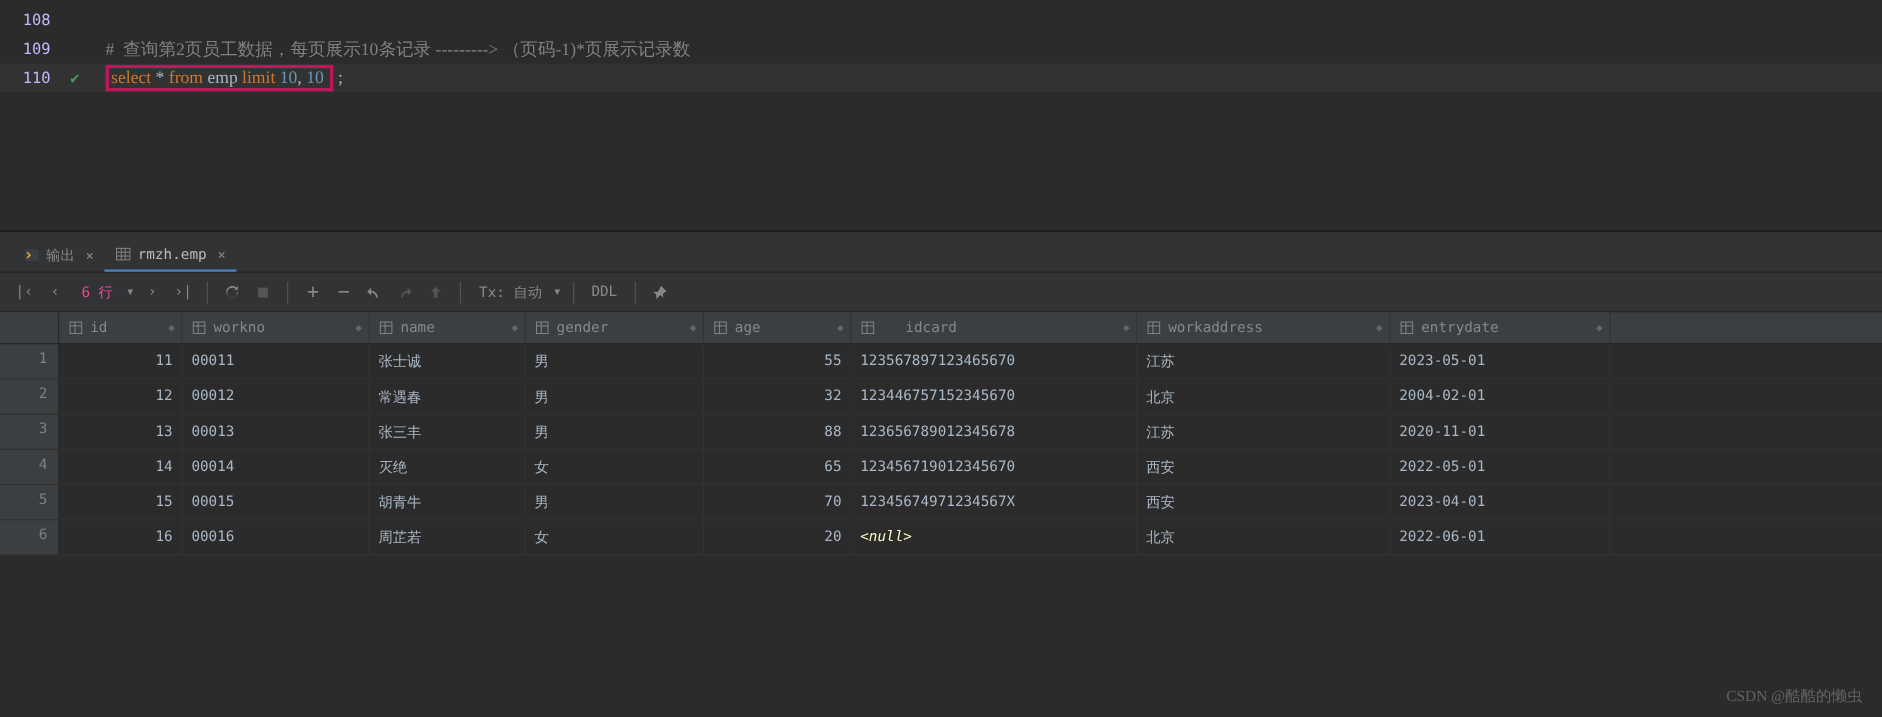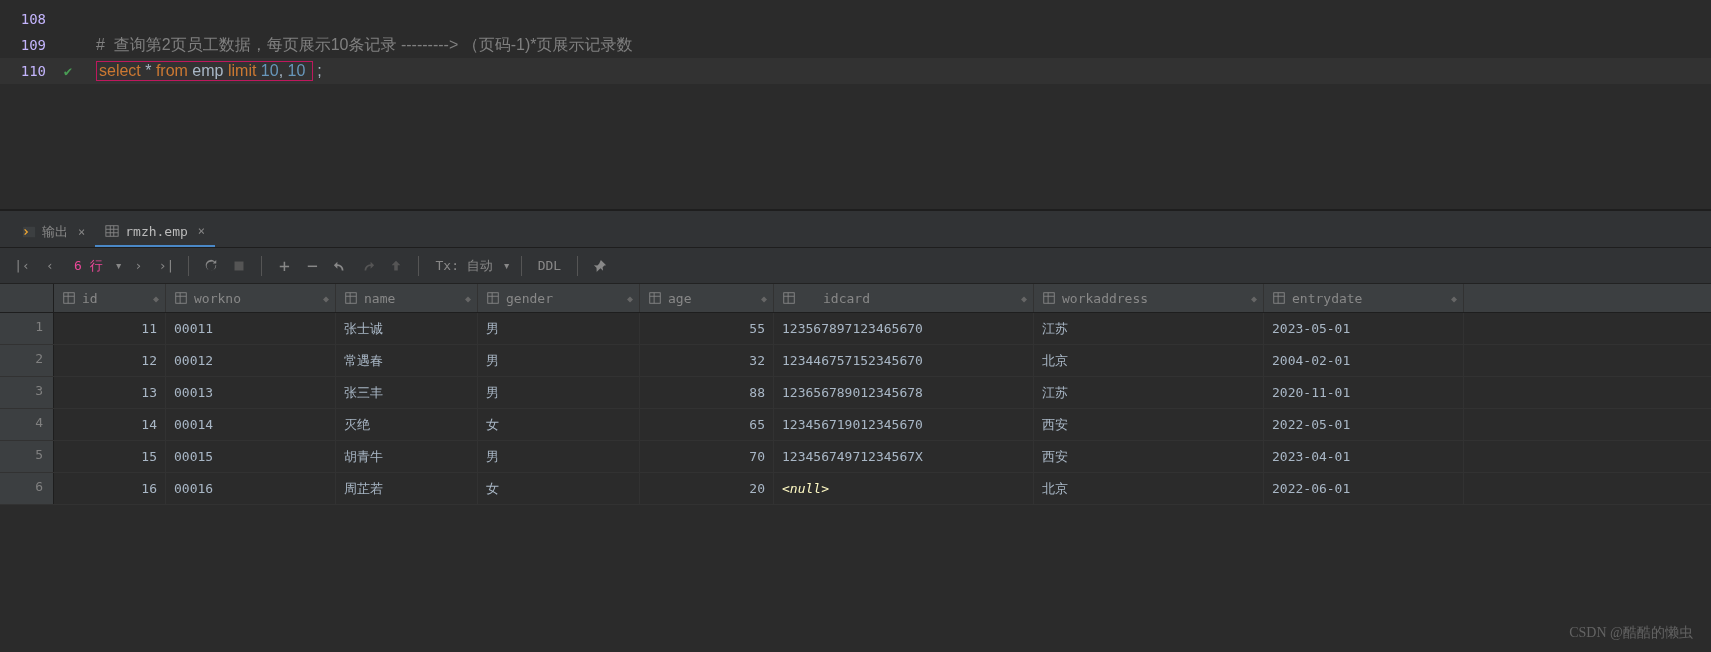--- a/index.html
+++ b/index.html
@@ -33,30 +33,30 @@
 }
 .gutter-icon {
   width: 24px;
   display: flex;
   align-items: center;
   justify-content: center;
 }
 .check { color: #499c54; font-size: 14px; }
 .code {
   padding-left: 16px;
-  font-family: Liberation Sans, sans-serif;
+  font-family: Liberation Serif, serif;
   font-size: 16px;
   white-space: pre;
 }
 .comment { color: #808080; }
 .keyword { color: #cc7832; }
 .number { color: #6897bb; }
 .default { color: #a9b7c6; }
 .highlighted { 
-  border: 1px solid #be185d;
+  border: 3px solid #be185d;
   display: inline-block;
   padding: 0 2px;
 }
 .line-highlight { background: #323232; }
 
 .results-area {
   background: #313335;
   border-top: 1px solid #1e1e1e;
 }
 .tabs {

